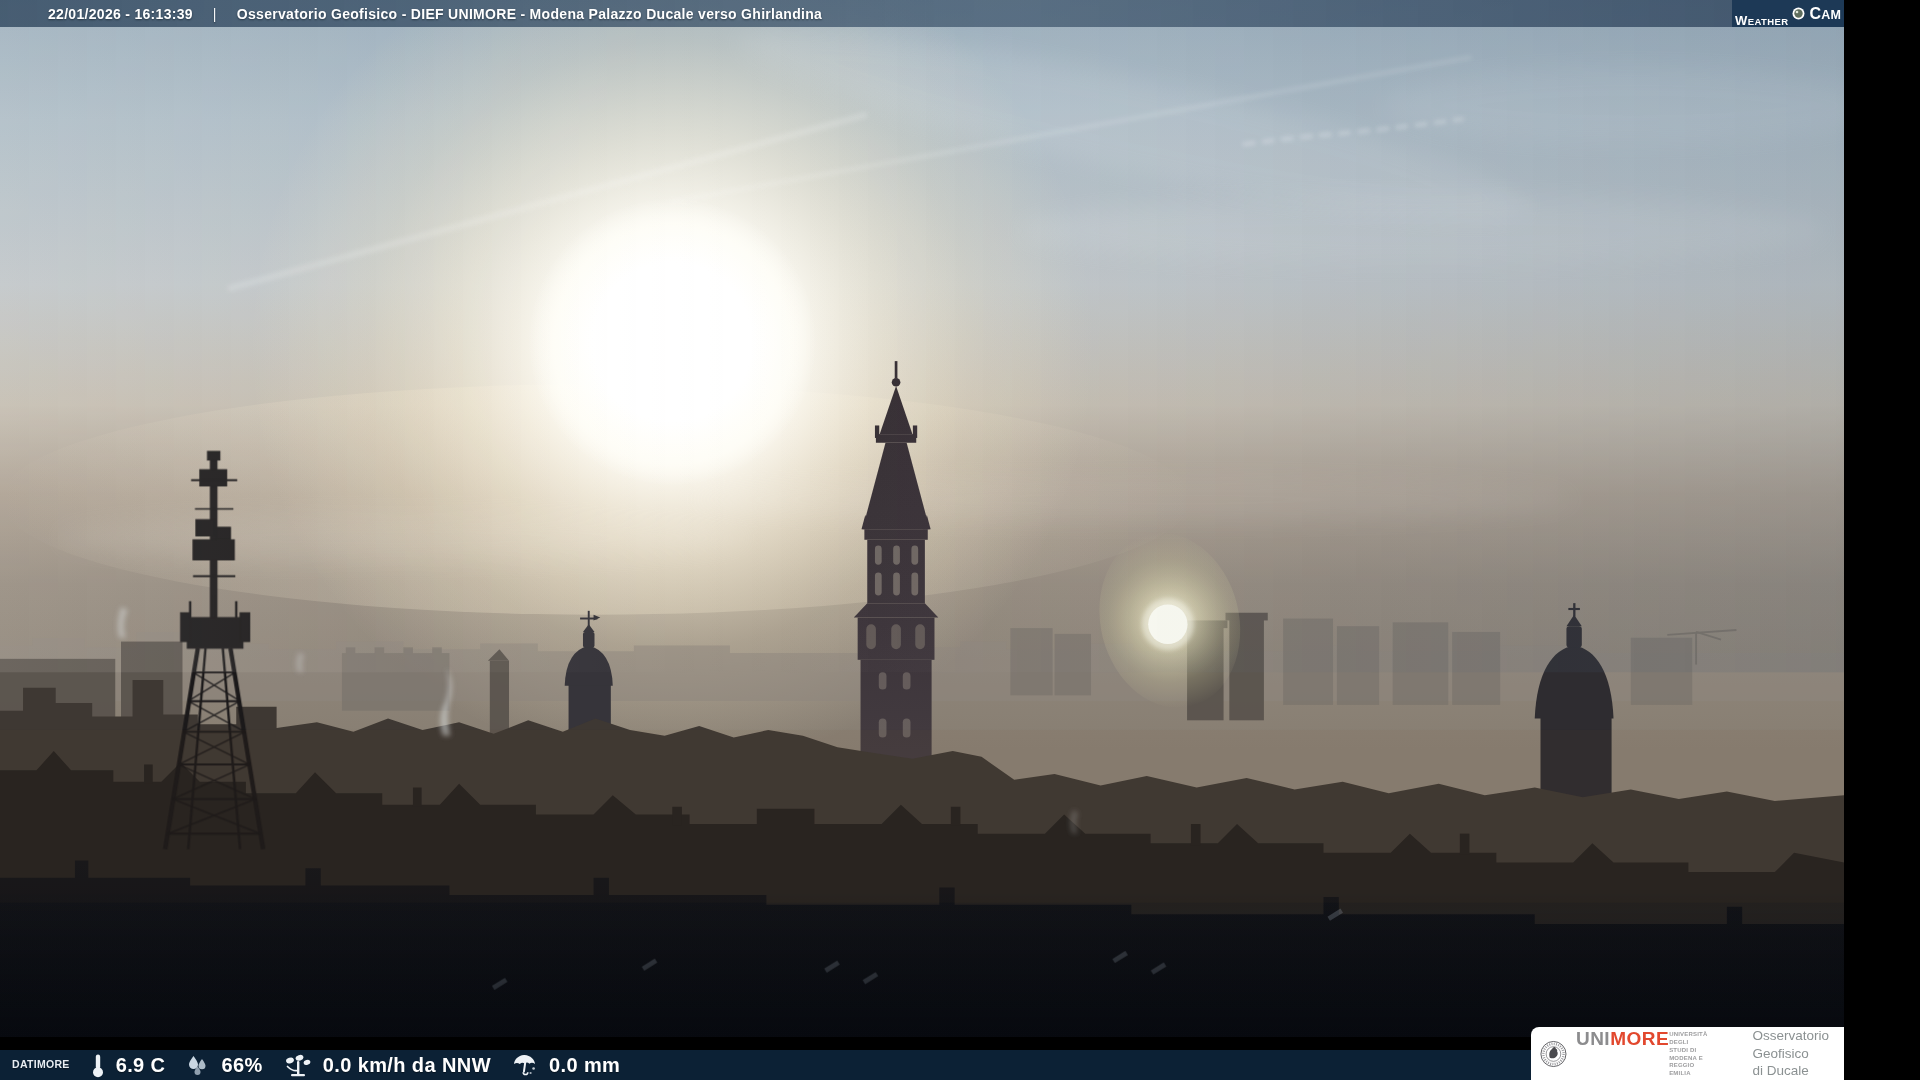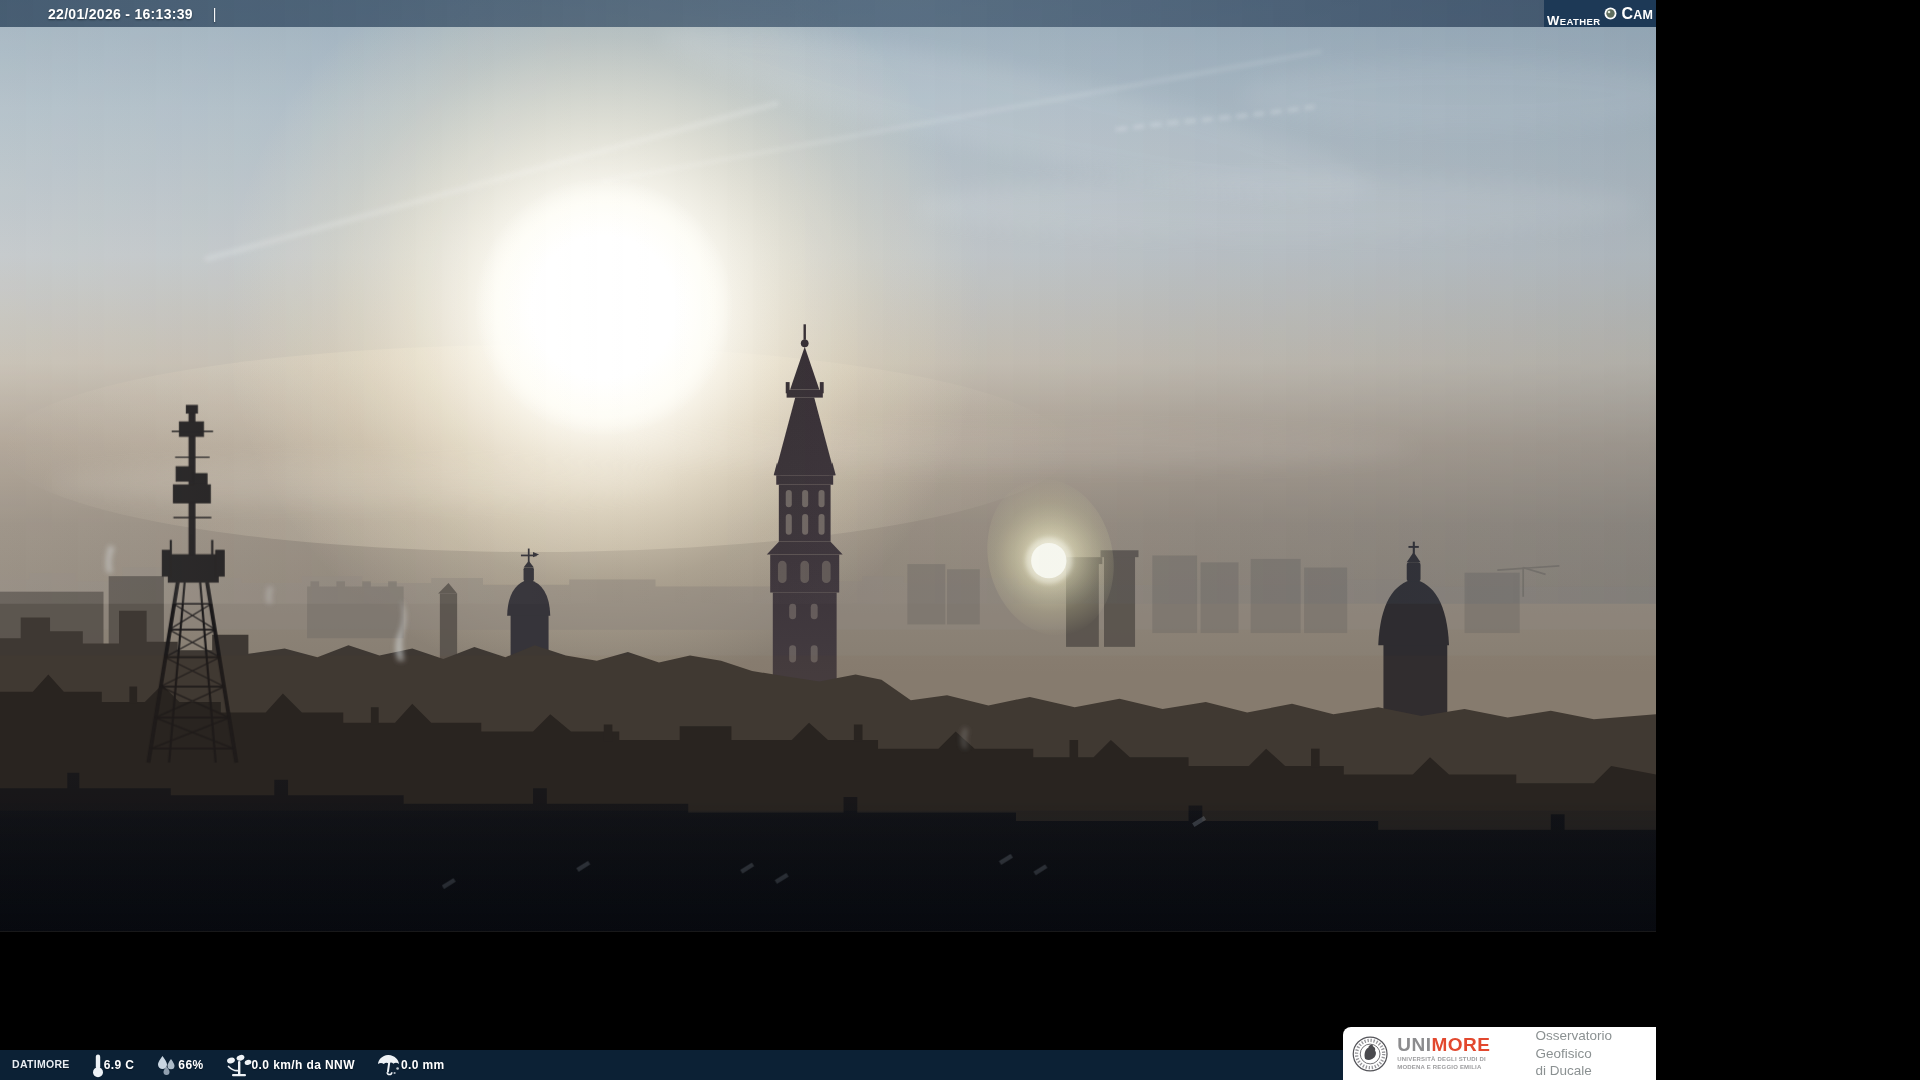--- a/index.html
+++ b/index.html
@@ -1,17 +1,17 @@
 <!DOCTYPE html>
 <html><head>
 <meta charset="utf-8">
 <style>
   html,body{margin:0;padding:0;width:1920px;height:1080px;overflow:hidden;background:#000;
     font-family:"Liberation Sans","DejaVu Sans",sans-serif;}
-  .viewport{position:relative;width:1656px;height:1080px;}
+  .viewport{position:relative;width:1844px;height:1080px;}
   .scene{position:absolute;inset:0;display:block;}
 
   
   .topbar{position:absolute;top:0;left:0;right:0;height:27px;display:flex;align-items:center;
     padding-left:48px;box-sizing:border-box;color:#fff;font-size:14px;font-weight:700;
     letter-spacing:.3px;text-shadow:0 1px 2px rgba(8,18,28,.55);
     background:linear-gradient(90deg,rgba(54,77,100,.85) 0%,rgba(62,85,108,.72) 55%,rgba(46,67,92,.80) 100%);}
   .dt{white-space:nowrap;}
   .sep{margin:0 20px;font-weight:400;opacity:.95;}
   .cam-title{white-space:nowrap;}
@@ -22,28 +22,28 @@
   .brand .c{font-size:12.5px;font-weight:800;letter-spacing:.2px;}
   .brand .c .big{font-size:16px;}
   .brand .lens{margin:0 2px;display:block;}
 
   
   .bottombar{position:absolute;left:0;right:0;bottom:0;height:30px;background:rgba(13,35,57,.93);
     display:flex;align-items:center;gap:22px;padding-left:12px;box-sizing:border-box;color:#fff;
     text-shadow:0 1px 1px rgba(0,0,0,.4);}
   .meteo-label{display:flex;align-items:center;justify-content:center;
     font-size:10.5px;font-weight:600;line-height:1.12;color:#e8edf2;letter-spacing:.3px;}
-  .witem{display:flex;align-items:center;gap:0;font-size:12px;font-weight:700;letter-spacing:.4px;}
+  .witem{display:flex;align-items:center;gap:12px;font-size:20px;font-weight:700;letter-spacing:.4px;}
   .witem svg{flex:none;display:block;}
 
   
   .attribution{position:absolute;right:0;bottom:0;width:313px;height:53px;background:#fff;
     border-radius:8px 0 0 0;display:flex;align-items:center;gap:9px;
     padding:4px 8px 4px 9px;box-sizing:border-box;}
-  .uni-logo{display:flex;flex-direction:column;justify-content:flex-start;}
+  .uni-logo{display:flex;flex-direction:row;justify-content:flex-start;}
   .uni-word{font-size:19px;font-weight:700;letter-spacing:.5px;line-height:1;color:#8c8c8e;}
   .uni-word .more{color:#e2482e;}
   .uni-sub{display:flex;flex-direction:column;font-size:6px;line-height:1.3;color:#9c9c9e;
     letter-spacing:.2px;font-weight:600;margin-top:2px;}
   .org{display:flex;flex-direction:column;font-size:13.5px;line-height:1.3;color:#8b9192;margin-left:36px;}
 </style>
 </head>
 <body>
 
 <div class="viewport">
@@ -303,20 +303,21 @@
     </g>
 
     <rect x="0" y="760" width="1920" height="180" fill="#7a4530" opacity=".05"></rect>
     <rect x="0" y="0" width="1920" height="700" fill="url(#hx)"></rect>
     <rect x="0" y="930" width="1920" height="150" fill="url(#vg)"></rect>
   </svg>
 
   <header class="topbar">
     <span class="dt">22/01/2026 - 16:13:39</span>
     <span class="sep">|</span>
+    <span class="cam-title">Osservatorio Geofisico - DIEF UNIMORE - Modena Palazzo Ducale verso Ghirlandina</span>
     <div class="brand">
       <span class="w"><span class="big">W</span><span>EATHER</span></span>
       <svg class="lens" width="13" height="13" viewBox="0 0 13 13">
         <circle cx="6.5" cy="6.5" r="6" fill="#ffffff"></circle>
         <circle cx="6.5" cy="6.5" r="4.2" fill="#5f6e5e"></circle>
         <circle cx="5" cy="5" r="1.3" fill="#dfe6da"></circle>
       </svg>
       <span class="c"><span class="big">C</span><span>AM</span></span>
     </div>
   </header>

